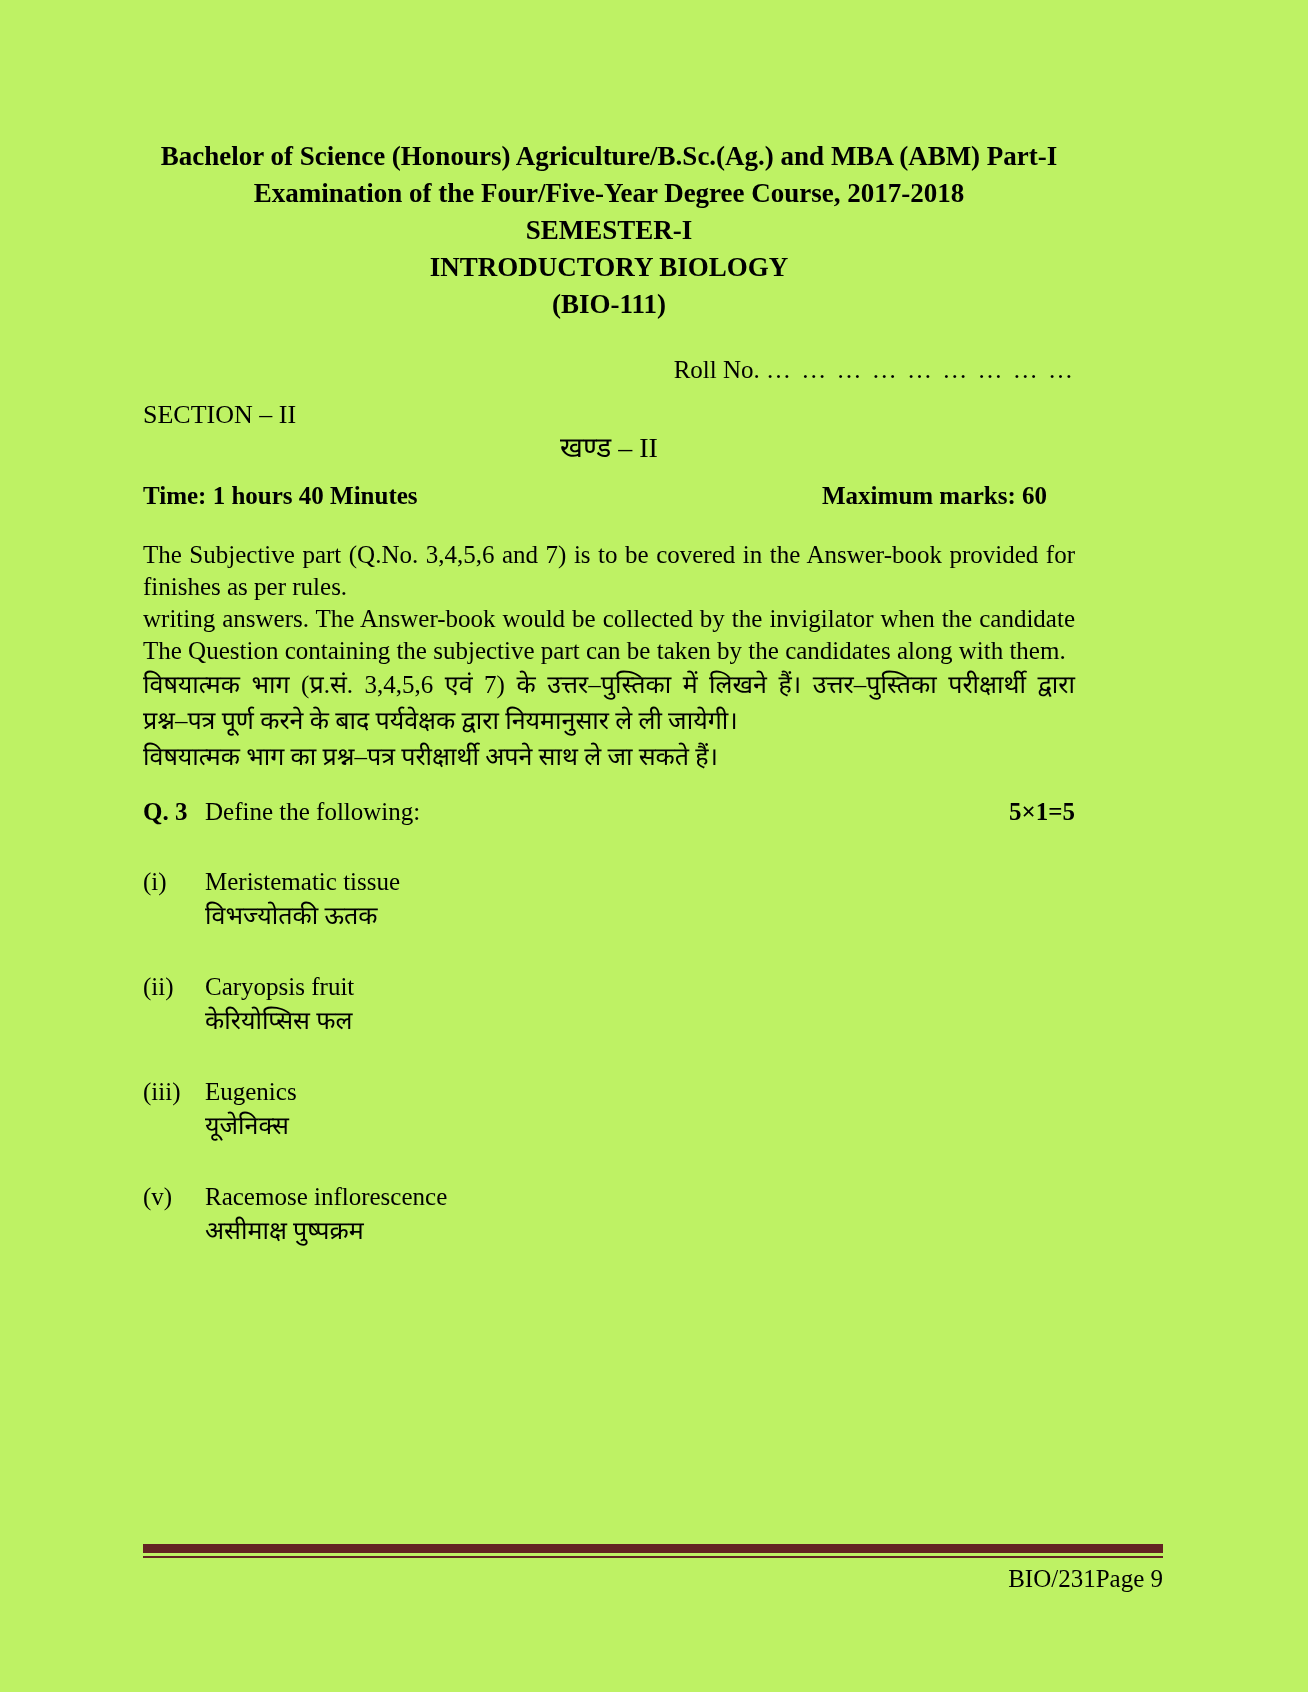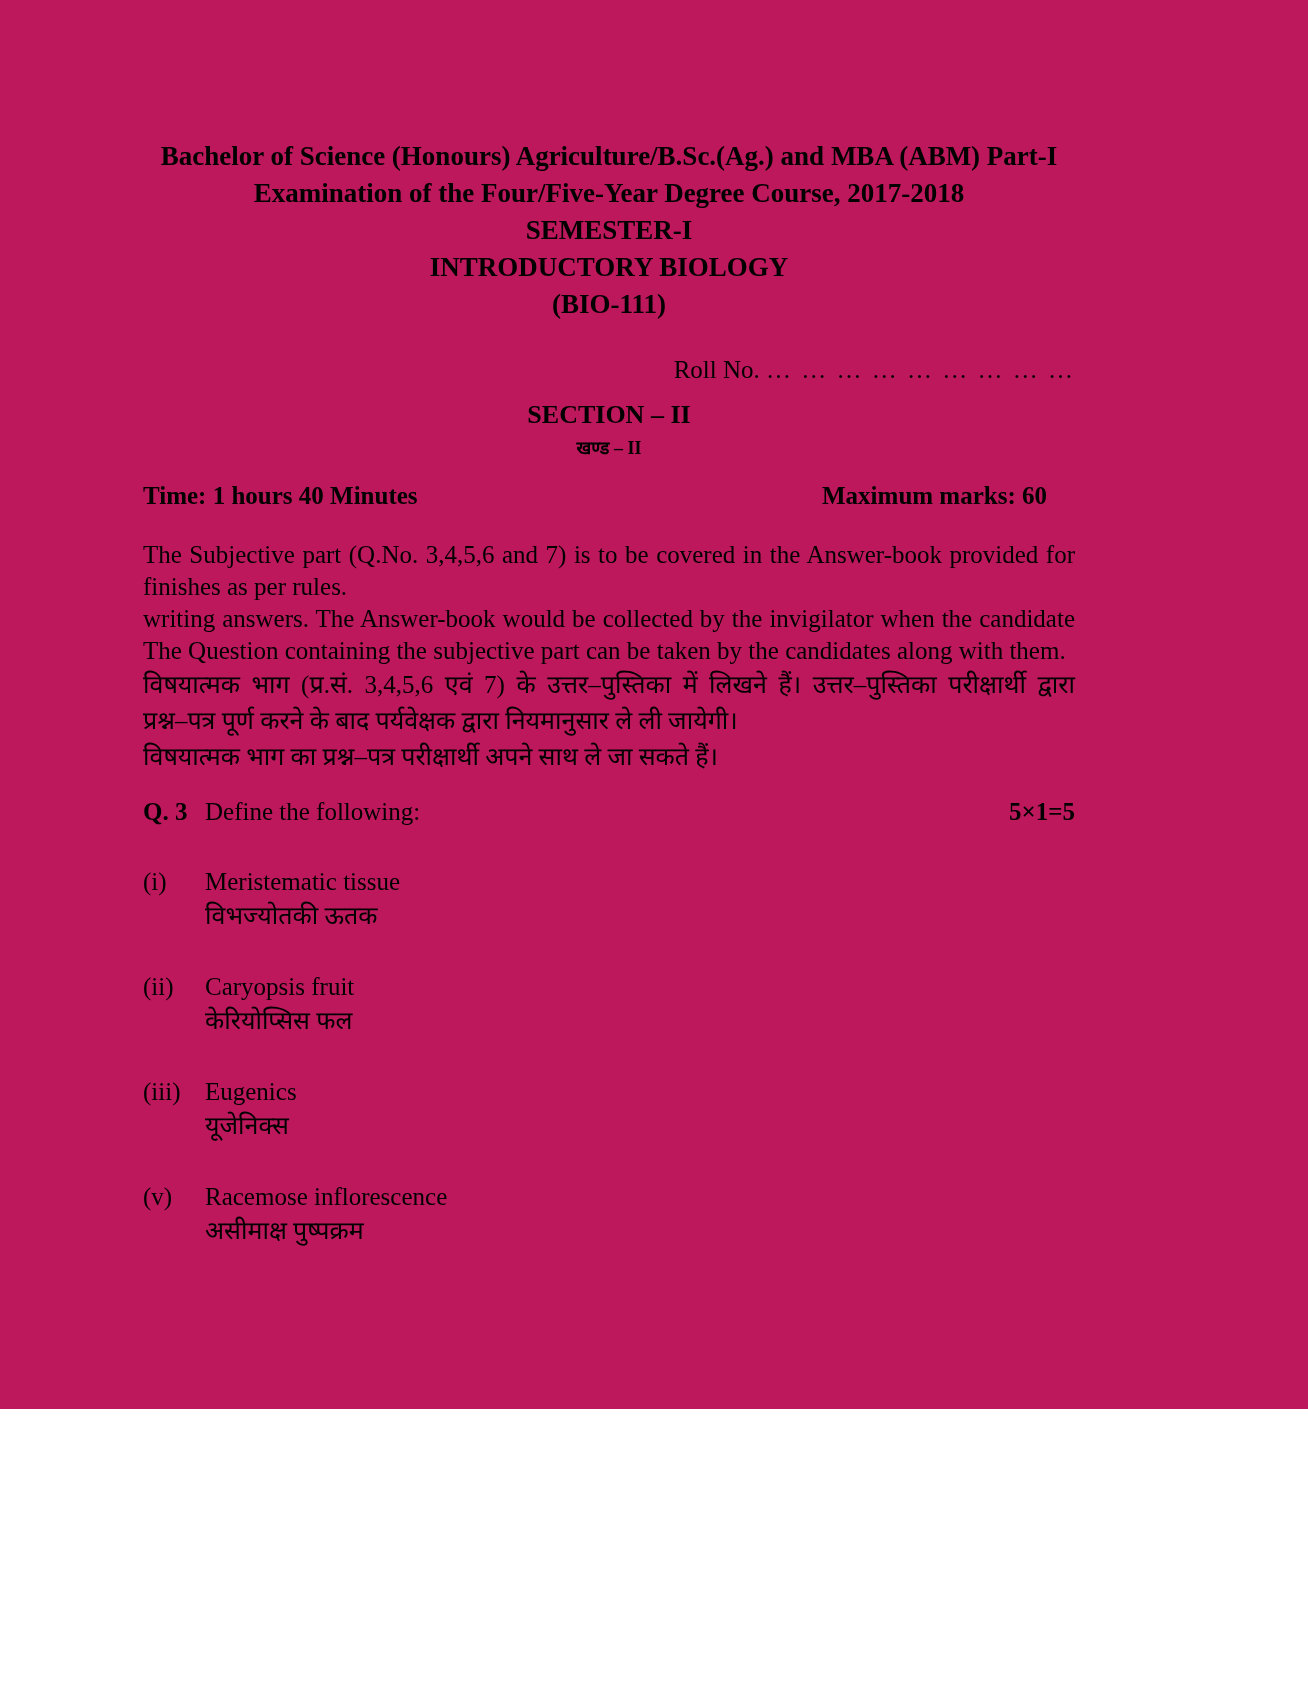--- a/index.html
+++ b/index.html
@@ -5,22 +5,22 @@
   html, body {
     margin: 0;
     padding: 0;
     background: #ffffff;
     color: #000000;
     font-family: "Liberation Serif", serif;
   }
   .page {
     position: relative;
     width: 1308px;
-    height: 1409px;
-    background: #be185d;
+    height: 1692px;
+    background: #bef264;
     overflow: hidden;
   }
   .content {
     position: absolute;
     left: 143px;
     top: 138px;
     width: 932px;
   }
   
   .title-block {
@@ -39,29 +39,28 @@
     text-align: right;
     font-size: 25px;
     line-height: 33px;
   }
   .rollno-dots {
     letter-spacing: 2px;
   }
   
   .section-title {
     margin-top: 12px;
-    text-align: center;
-    font-weight: bold;
+    font-weight: normal;
     font-size: 26px;
     line-height: 33px;
   }
   .section-title-hi {
     text-align: center;
-    font-weight: bold;
-    font-size: 18px;
+    font-weight: normal;
+    font-size: 28px;
     line-height: 34px;
   }
   
   .meta-row {
     margin-top: 14px;
     display: flex;
     justify-content: space-between;
     font-weight: bold;
     font-size: 25px;
     line-height: 33px;

